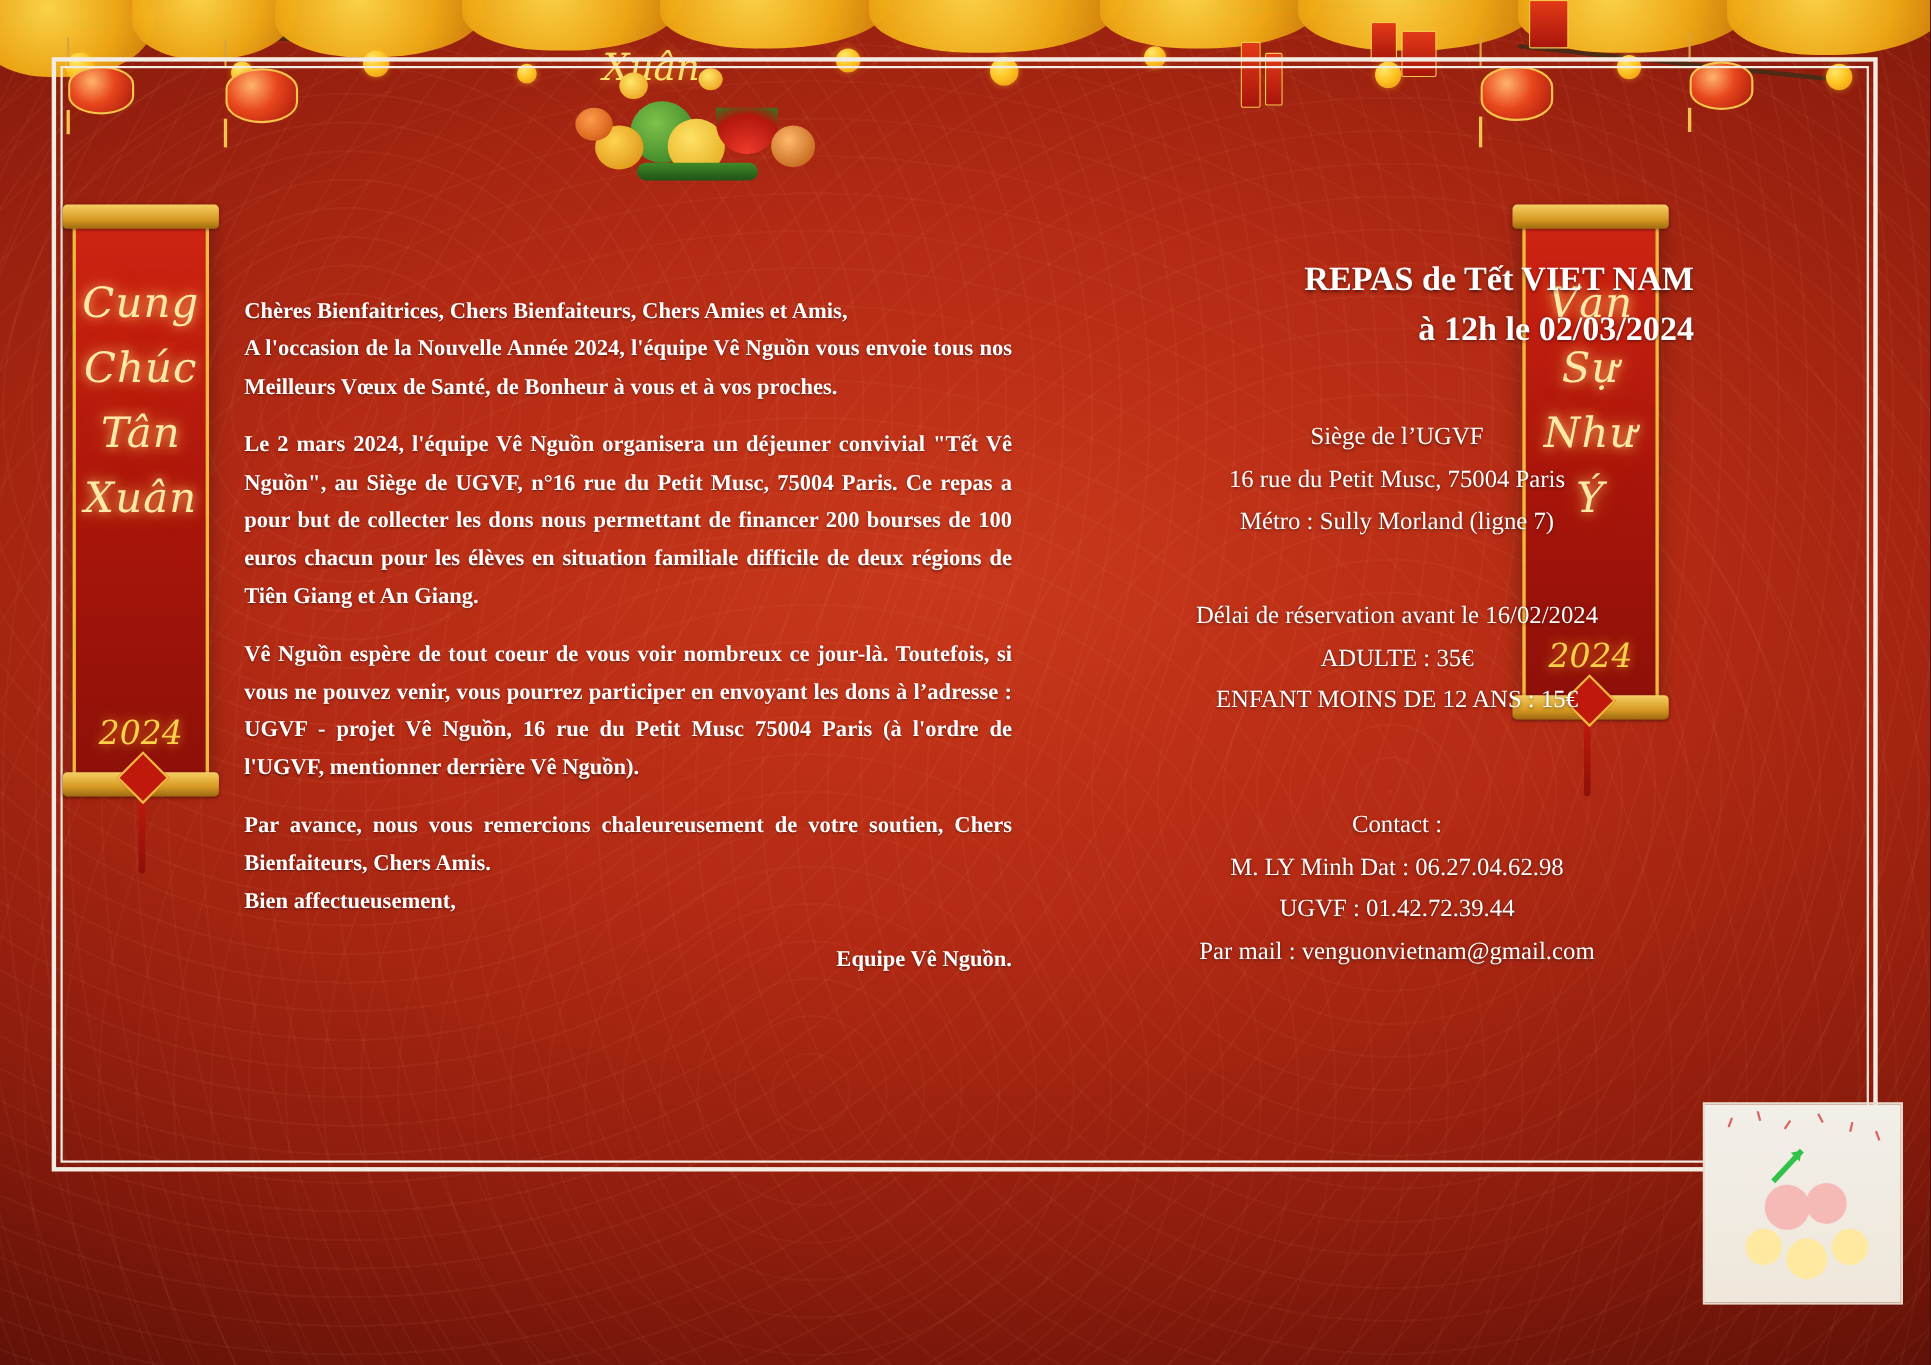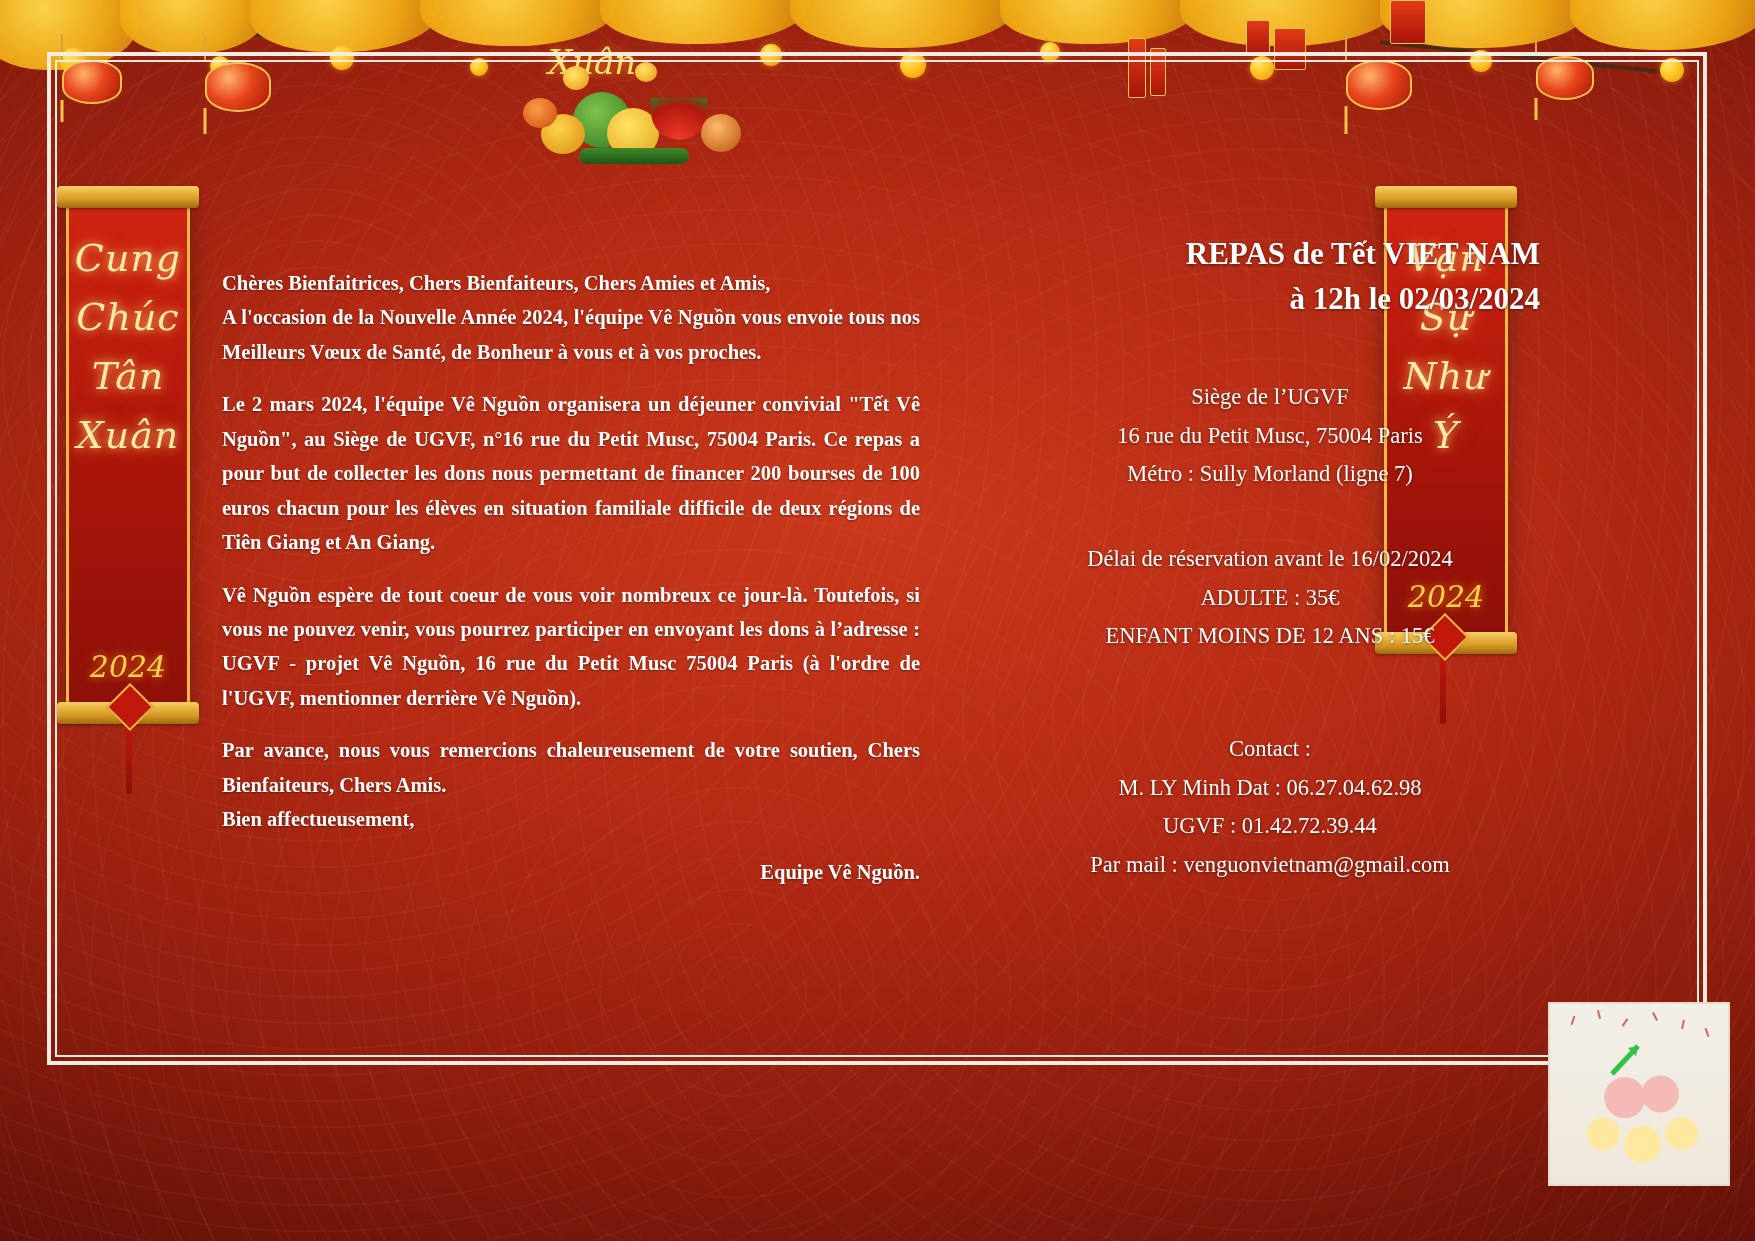--- a/index.html
+++ b/index.html
@@ -134,21 +134,21 @@
     width: 142px;
     height: 22px;
     background: linear-gradient(180deg, #f6cf63 0%, #d79a23 60%, #9d6b10 100%);
     border-radius: 4px;
     box-shadow: 0 1px 3px rgba(0,0,0,0.4);
   }
   .scroll .cap.top { top: -14px; }
   .scroll .cap.bottom { bottom: -14px; }
   .scroll .glyphs {
     position: absolute;
-    top: 29px;
+    top: 46px;
     left: 0;
     width: 118px;
     text-align: center;
     color: #ffe9a8;
     font-family: "DejaVu Serif", serif;
     font-size: 38px;
     line-height: 1.55;
     font-style: italic;
     text-shadow: 0 0 10px rgba(255,215,120,0.85), 0 0 22px rgba(255,140,40,0.6);
     letter-spacing: 1px;

